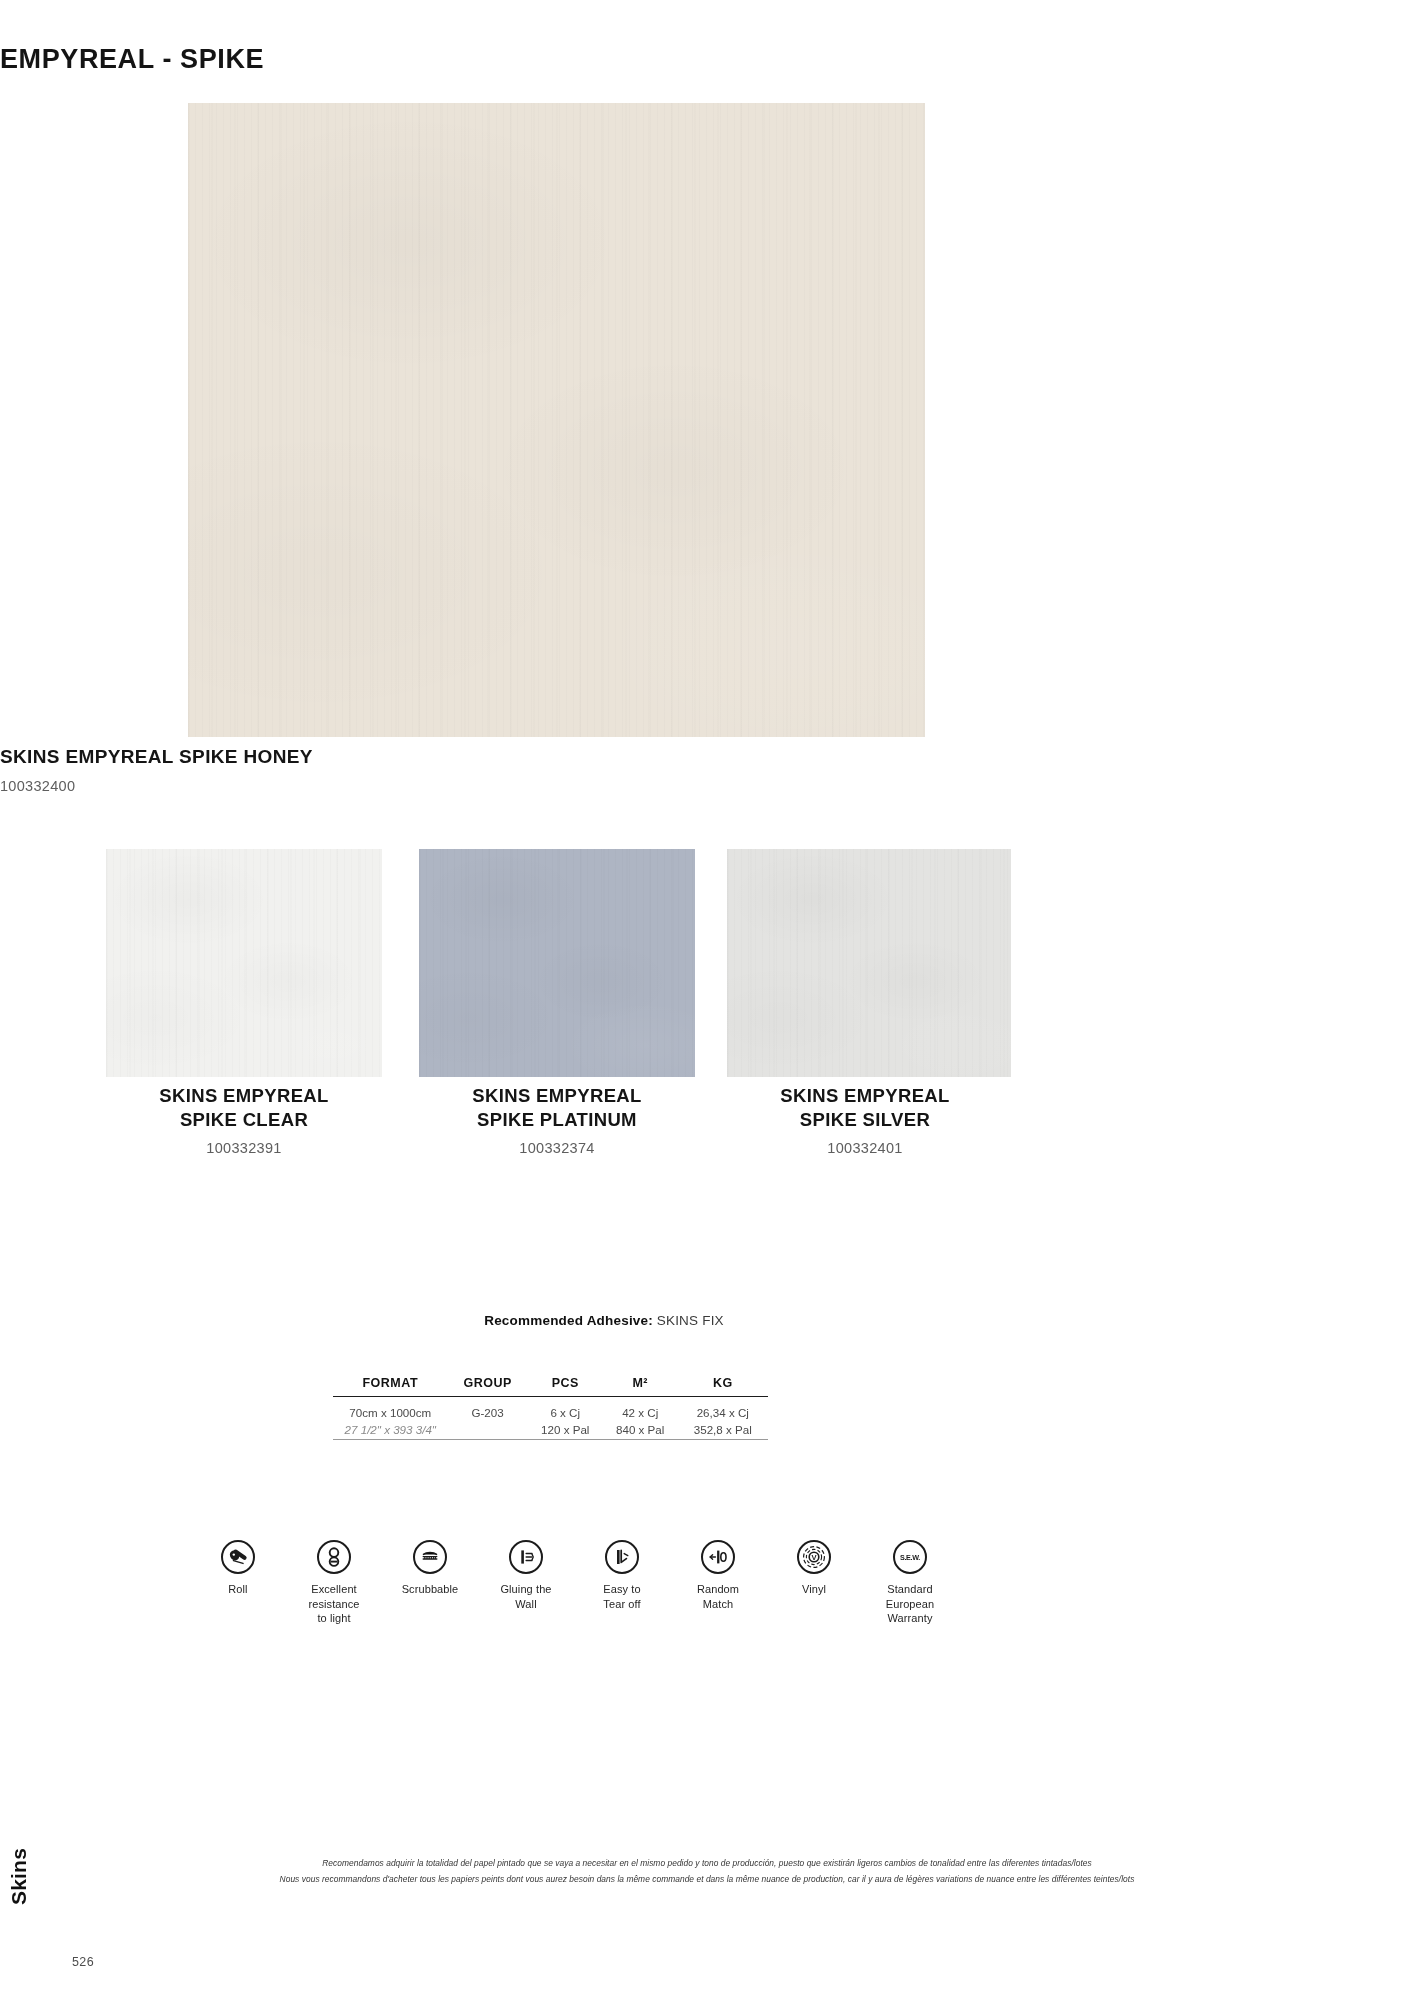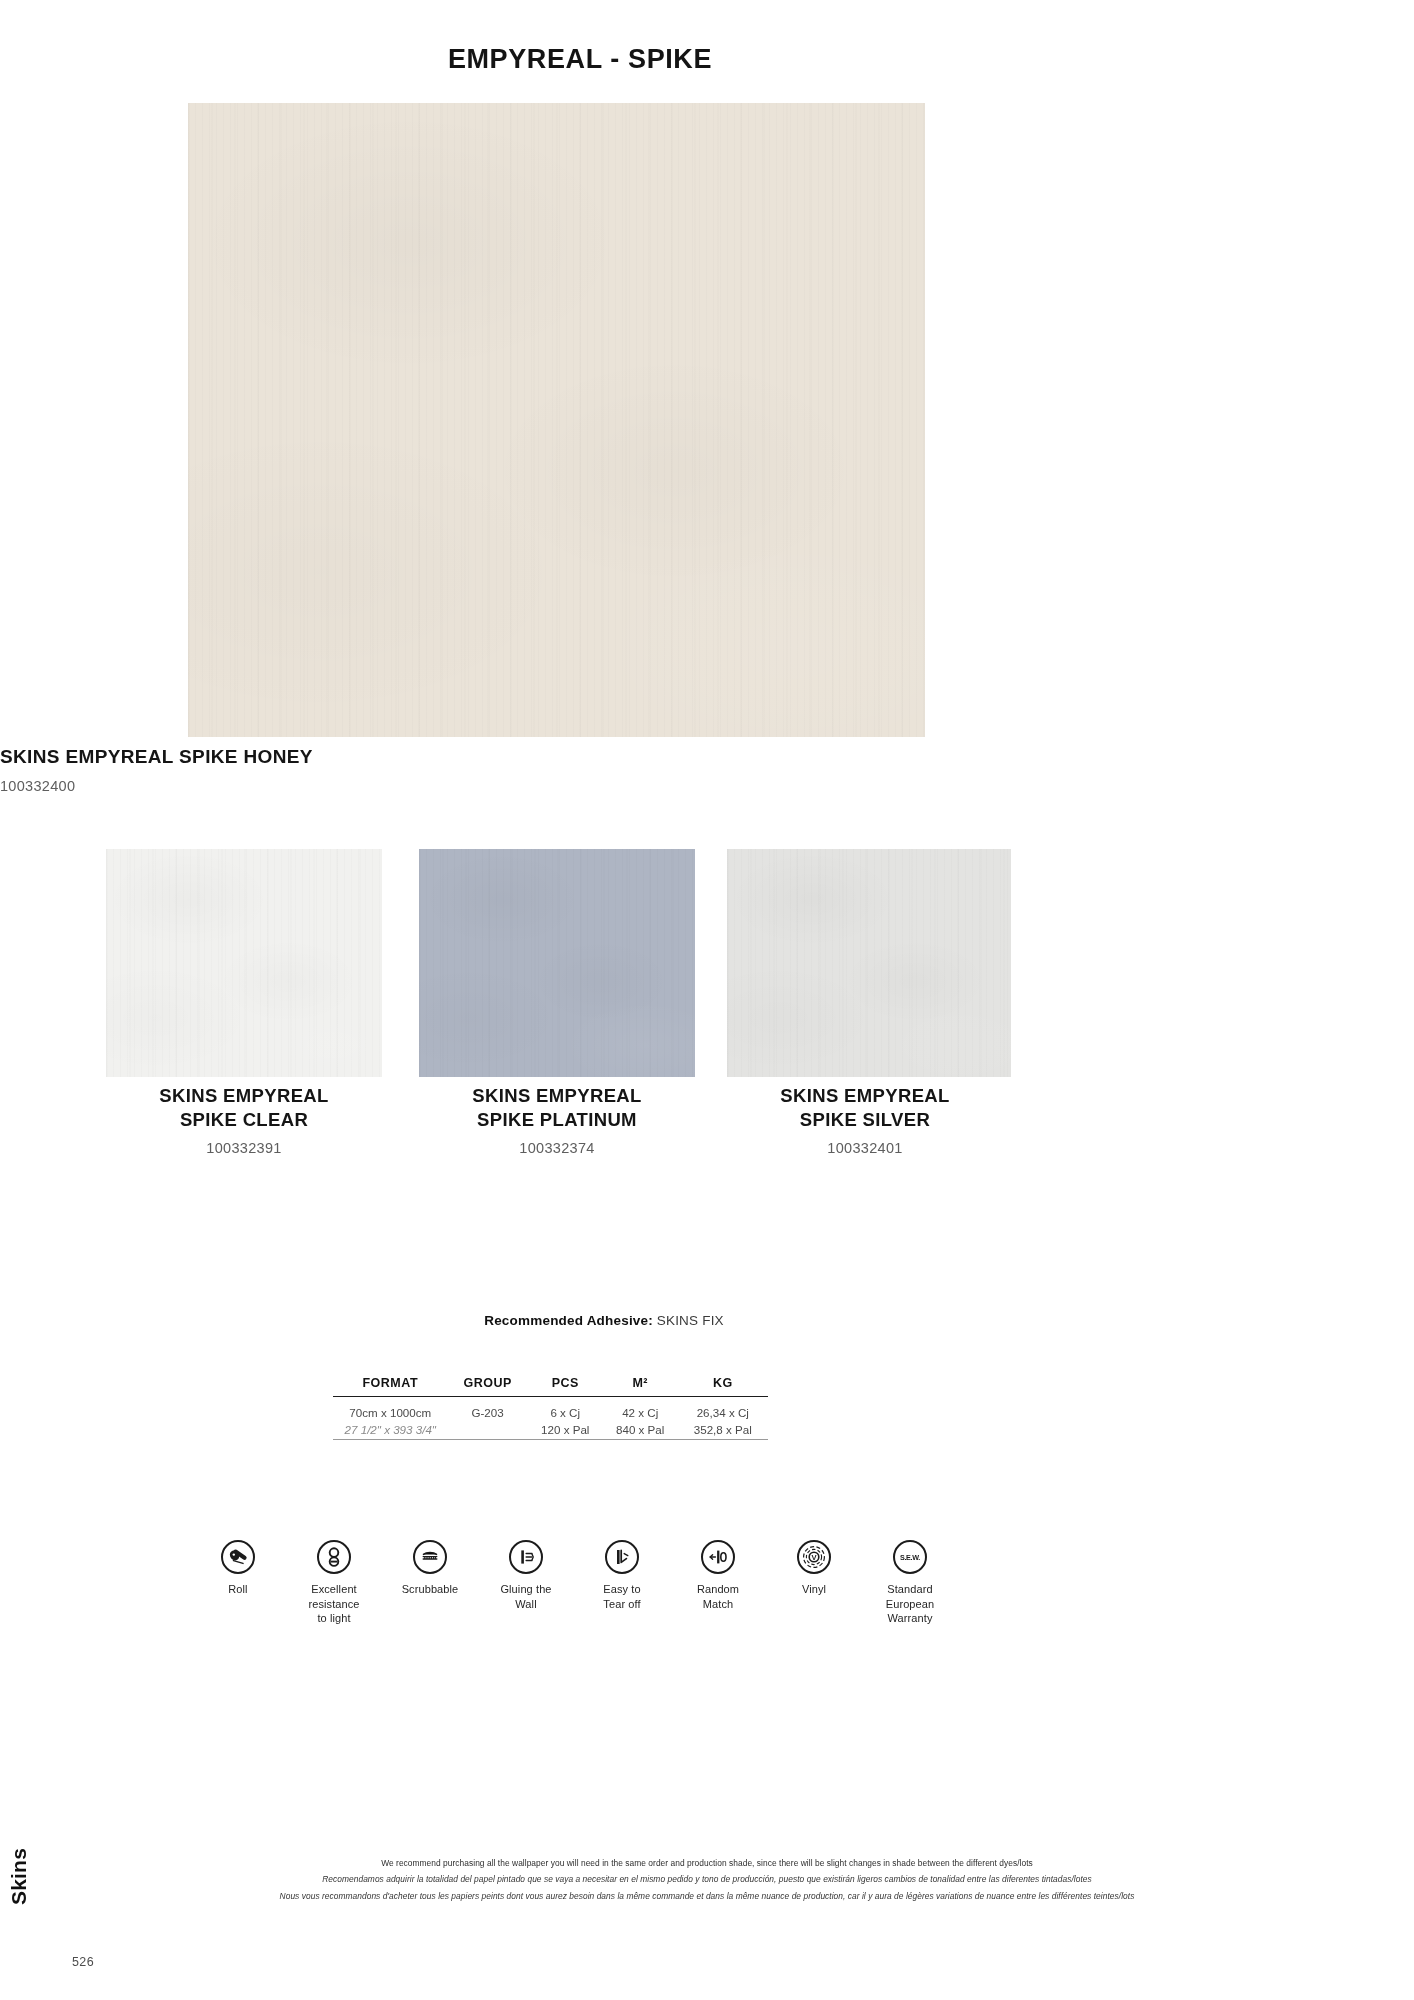--- a/index.html
+++ b/index.html
@@ -5,21 +5,21 @@
   html,body{margin:0;padding:0;}
   body{
     width:1414px;height:2000px;position:relative;background:#ffffff;
     font-family:"Liberation Sans","DejaVu Sans",sans-serif;
     color:#1a1a1a;overflow:hidden;
   }
   .page{position:relative;width:1414px;height:2000px;}
 
   
   .page-title{
-    position:absolute;left:0;top:44px;width:1160px;text-align:center;
+    position:absolute;left:0;top:44px;width:1160px;text-align:left;
     font-size:27px;font-weight:700;letter-spacing:0.6px;color:#141414;
   }
 
   
   .hero-wrap{position:absolute;left:188px;top:103px;width:737px;height:634px;}
   .swatch{
     position:relative;width:100%;height:100%;overflow:hidden;
   }
   .swatch .tex{
     position:absolute;inset:0;
@@ -350,21 +350,20 @@
           <td class="rule-bottom">
             <span>26,34 x Cj</span><br>
             <span>352,8 x Pal</span>
           </td>
         </tr>
       </tbody>
     </table>
   </div>
 
   <div class="disclaimer">
-    <div>We recommend purchasing all the wallpaper you will need in the same order and production shade, since there will be slight changes in shade between the different dyes/lots</div>
     <div class="it">Recomendamos adquirir la totalidad del papel pintado que se vaya a necesitar en el mismo pedido y tono de producción, puesto que existirán ligeros cambios de tonalidad entre las diferentes tintadas/lotes</div>
     <div class="it">Nous vous recommandons d'acheter tous les papiers peints dont vous aurez besoin dans la même commande et dans la même nuance de production, car il y aura de légères variations de nuance entre les différentes teintes/lots</div>
   </div>
 
   <div class="side-label">Skins</div>
   <div class="page-num">526</div>
 
 </div>
 
 </body></html>

